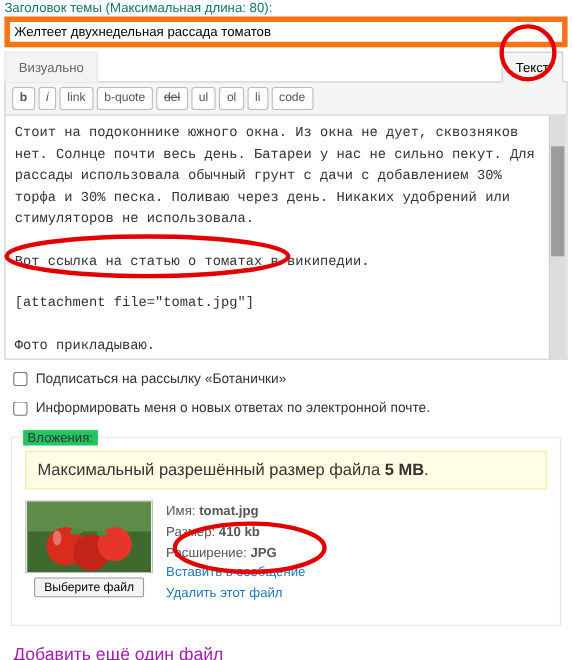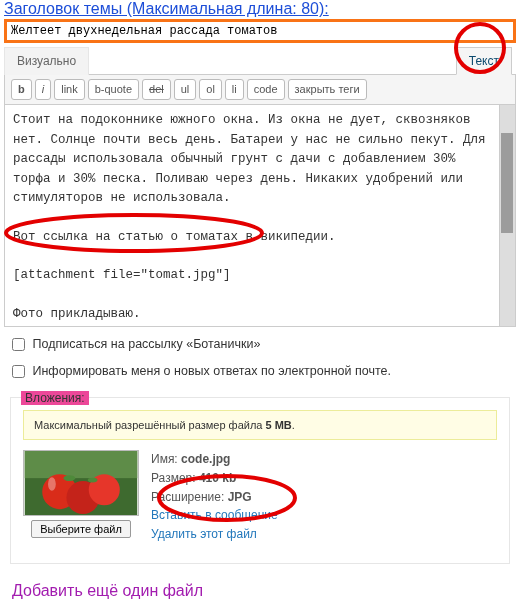--- a/index.html
+++ b/index.html
@@ -6,32 +6,31 @@
   body {
     margin: 0;
     padding: 0;
     font-family: Arial, sans-serif;
     font-size: 12px;
     background: #fff;
     color: #333;
     width: 520px;
   }
   .title-label {
-    color: #1d4ed8;
-    font-size: 16px;
+    color: #0f766e;
+    font-size: 12px;
     padding: 0 4px;
-    text-decoration: underline;
   }
   .title-input {
     width: 512px;
     margin: 1px 4px 4px 4px;
-    border: 3px solid #f97316;
+    border: 5px solid #f97316;
     padding: 2px 4px;
     font-size: 12px;
-    font-family: Liberation Mono, monospace;
+    font-family: Liberation Sans, sans-serif;
   }
   .editor-wrap {
     position: relative;
     margin: 0 4px;
   }
   .tab-row {
     display: flex;
     justify-content: space-between;
     gap: 0;
     padding-right: 4px;
@@ -44,21 +43,21 @@
     border: 1px solid transparent;
     cursor: pointer;
     background: #f3f3f3;
     border-color: #e6e6e6;
     border-bottom: none;
   }
   .tab.active {
     background: #f5f5f5;
     border: 1px solid #ccc;
     border-bottom: 1px solid #f5f5f5;
-    color: #0c4a6e;
+    color: #000000;
   }
   .toolbar {
     background: #f5f5f5;
     border: 1px solid #ccc;
     border-bottom: none;
     padding: 4px 6px;
     display: flex;
     flex-wrap: wrap;
     gap: 3px;
   }
@@ -119,30 +118,30 @@
   .attachments {
     margin: 6px 10px 8px 10px;
     padding: 12px 12px 10px 12px;
     position: relative;
     border: 1px solid #e6e6e6;
   }
   .attachments-legend {
     position: absolute;
     top: -7px;
     left: 10px;
-    background: #ec4899;
+    background: #22c55e;
     padding: 0 4px;
     font-size: 12px;
     color: #333;
   }
   .size-box {
     background: #fffde5;
     border: 1px solid #ecec9a;
     padding: 8px 10px;
-    font-size: 11px;
+    font-size: 15px;
     margin-bottom: 10px;
   }
   .file-row {
     display: flex;
     gap: 12px;
     align-items: flex-start;
     margin-bottom: 10px;
   }
   .thumb-box {
     display: flex;
@@ -208,21 +207,20 @@
     <div class="toolbar">
       <button class="tb-btn b">b</button>
       <button class="tb-btn i">i</button>
       <button class="tb-btn">link</button>
       <button class="tb-btn">b-quote</button>
       <button class="tb-btn del">del</button>
       <button class="tb-btn">ul</button>
       <button class="tb-btn">ol</button>
       <button class="tb-btn">li</button>
       <button class="tb-btn">code</button>
-      <button class="tb-btn">закрыть теги</button>
     </div>
 
     <div class="editor-area-wrap">
       <textarea class="editor-area" style="">Стоит на подоконнике южного окна. Из окна не дует, сквозняков нет. Солнце почти весь день. Батареи у нас не сильно пекут. Для рассады использовала обычный грунт с дачи с добавлением 30% торфа и 30% песка. Поливаю через день. Никаких удобрений или стимуляторов не использовала.
 
 Вот ссылка на статью о томатах в википедии.
 
 [attachment file="tomat.jpg"]
 
 Фото прикладываю.</textarea>
@@ -258,21 +256,21 @@
           <circle cx="36" cy="42" r="18" fill="#d92c1a"></circle>
           <circle cx="60" cy="48" r="17" fill="#c4231a"></circle>
           <circle cx="82" cy="40" r="16" fill="#e6362a"></circle>
           <ellipse cx="46" cy="28" rx="6" ry="3" fill="#4e8a3a"></ellipse>
           <ellipse cx="70" cy="30" rx="5" ry="2.5" fill="#4e8a3a"></ellipse>
           <ellipse cx="28" cy="34" rx="4" ry="7" fill="#ffffff" opacity="0.35"></ellipse>
         </svg>
         <button class="choose-btn">Выберите файл</button>
       </div>
       <div class="file-meta">
-        <div><span>Имя:</span> <b>code.jpg</b></div>
+        <div><span>Имя:</span> <b>tomat.jpg</b></div>
         <div><span>Размер:</span> <b>410 kb</b></div>
         <div><span>Расширение:</span> <b>JPG</b></div>
         <div><a href="#">Вставить в сообщение</a></div>
         <div><a href="#">Удалить этот файл</a></div>
       </div>
     </div>
   </div>
 
   <a href="#" class="add-file">Добавить ещё один файл</a>
 

